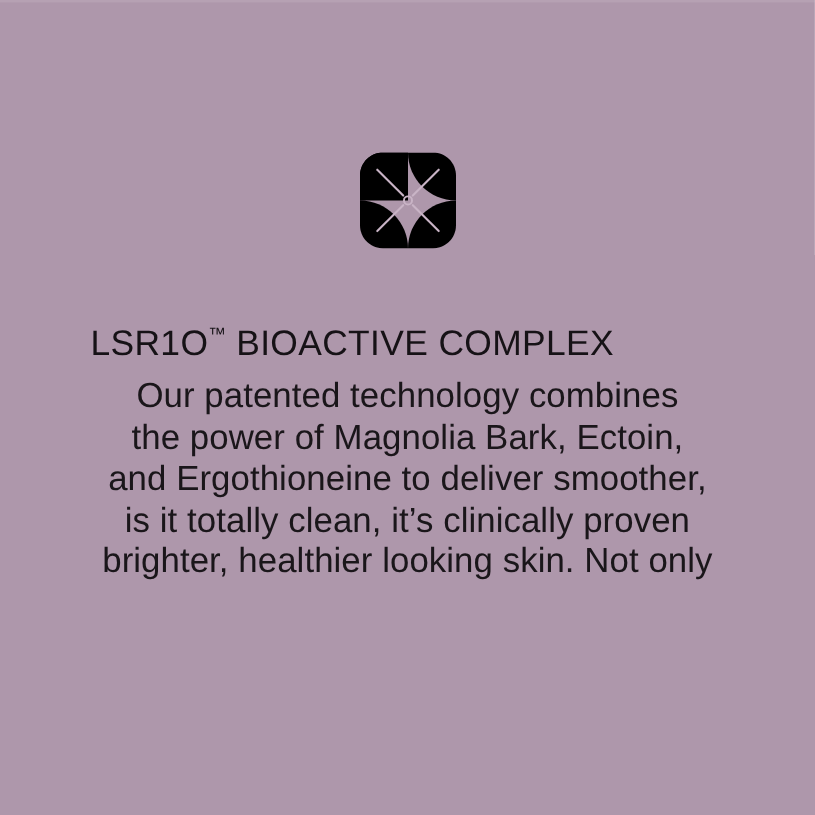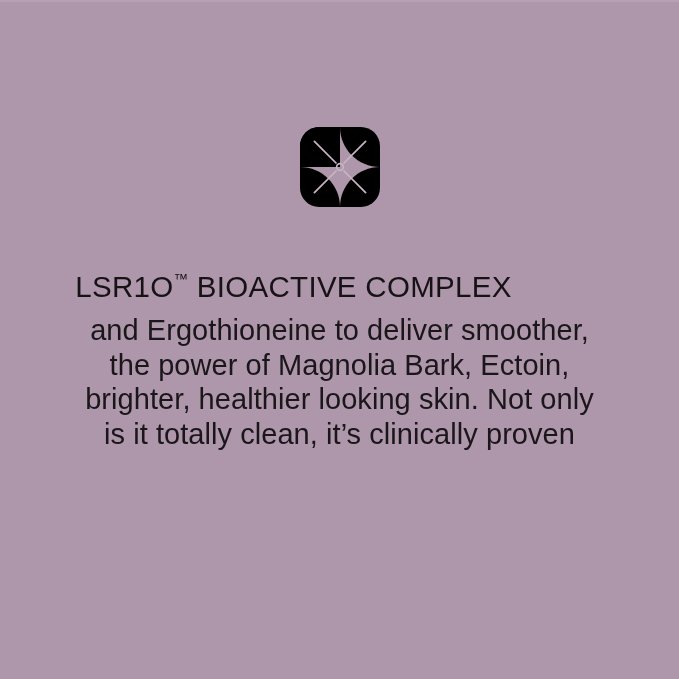--- a/index.html
+++ b/index.html
@@ -120,19 +120,20 @@
         <circle cx="50" cy="50" r="4.2" stroke-width="2"></circle>
       </g>
     </svg>
   </div>
 
   <div id="title">
     <span>LSR1O</span><span class="tm">™</span><span> BIOACTIVE COMPLEX</span>
   </div>
 
   <div id="body-copy">
+    <span class="line">Our patented technology combines</span>
+    <span class="line">the power of Magnolia Bark, Ectoin,</span>
     <span class="line">and Ergothioneine to deliver smoother,</span>
-    <span class="line">the power of Magnolia Bark, Ectoin,</span>
+    <span class="line">is it totally clean, it’s clinically proven</span>
     <span class="line">brighter, healthier looking skin. Not only</span>
-    <span class="line">is it totally clean, it’s clinically proven</span>
   </div>
 
 </div>
 
 </body></html>

